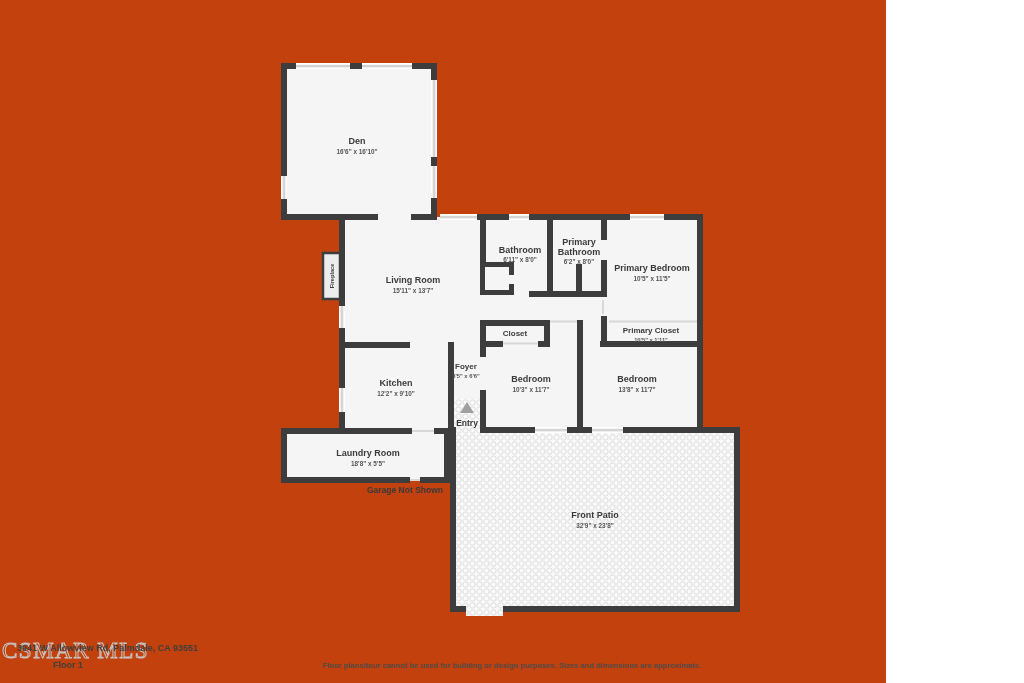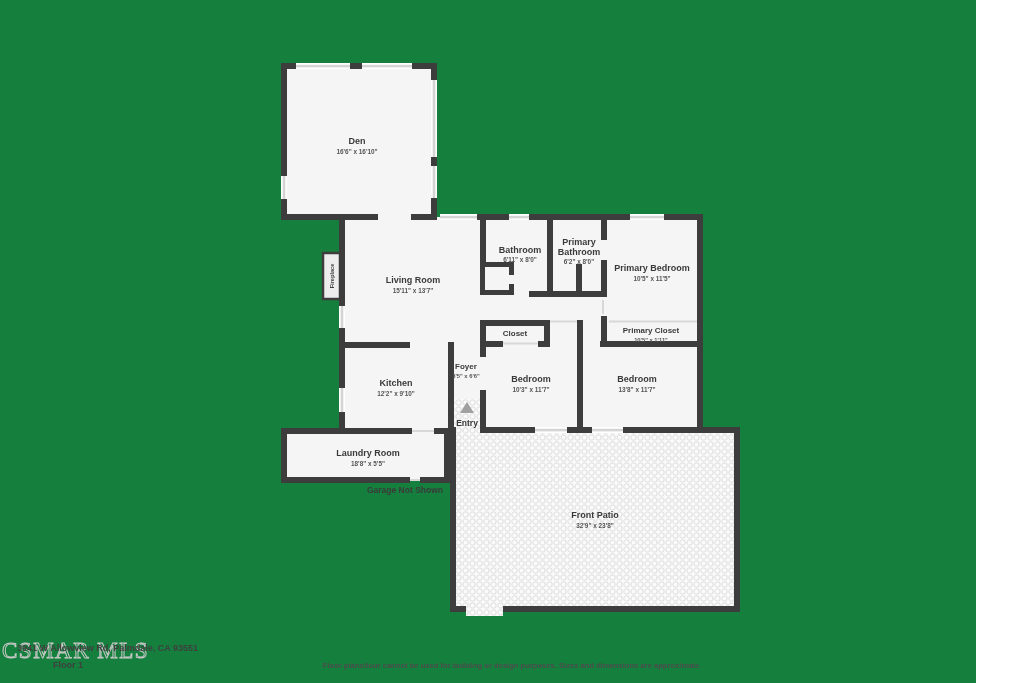--- a/index.html
+++ b/index.html
@@ -1,16 +1,16 @@
 <!DOCTYPE html>
 <html><head>
 <meta charset="utf-8">
 <style>
   html,body{margin:0;padding:0;background:#ffffff;}
-  .page{position:relative;width:976px;height:683px;background:#15803d;overflow:hidden;
+  .page{position:relative;width:886px;height:683px;background:#c2410c;overflow:hidden;
         font-family:"Liberation Sans",sans-serif;}
   svg{position:absolute;left:0;top:0;}
   text{font-family:"Liberation Sans",sans-serif;}
   .room-name{font-size:9px;font-weight:700;fill:#3a3a3a;}
   .room-dims{font-size:6.4px;font-weight:700;fill:#555555;}
   .room-name-sm{font-size:8px;font-weight:700;fill:#3a3a3a;}
   .room-dims-sm{font-size:5.8px;font-weight:700;fill:#555555;}
   .note-label{font-size:8.5px;font-weight:700;fill:#3a3a3a;}
   .fireplace-label{font-size:5.6px;font-weight:700;fill:#3d3d3d;}
   .address-text{font-size:9px;font-weight:700;fill:#3f3f3f;}

